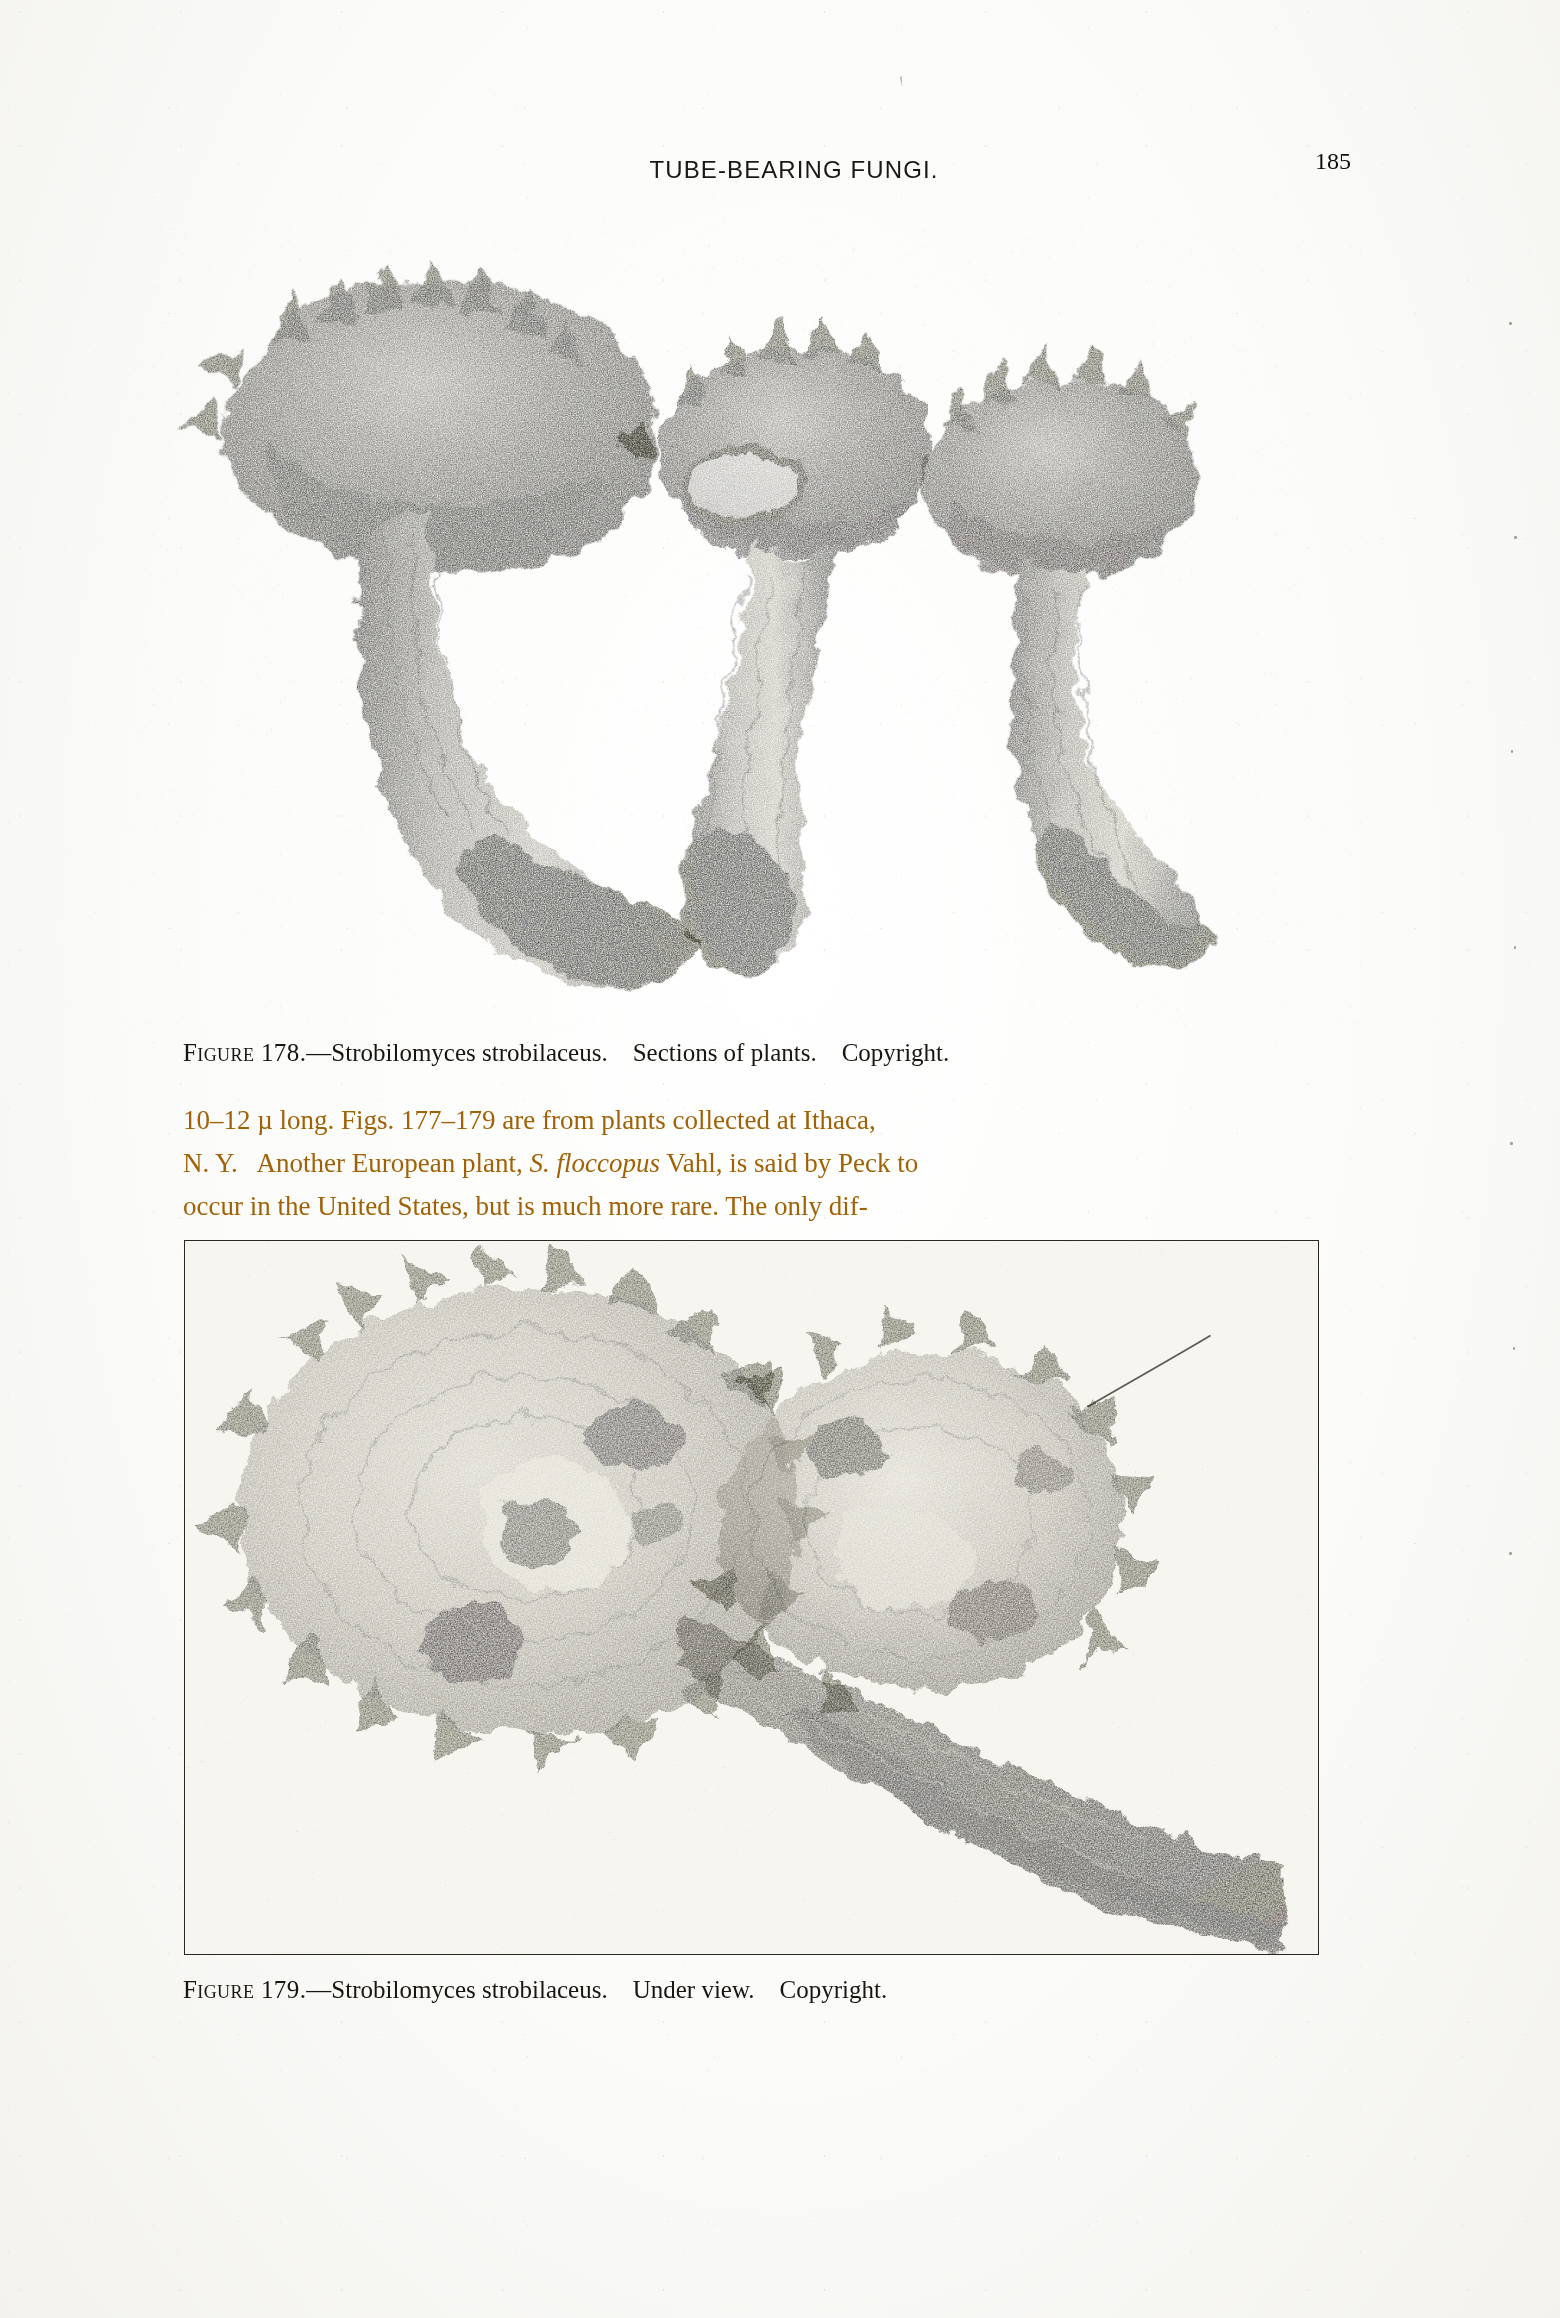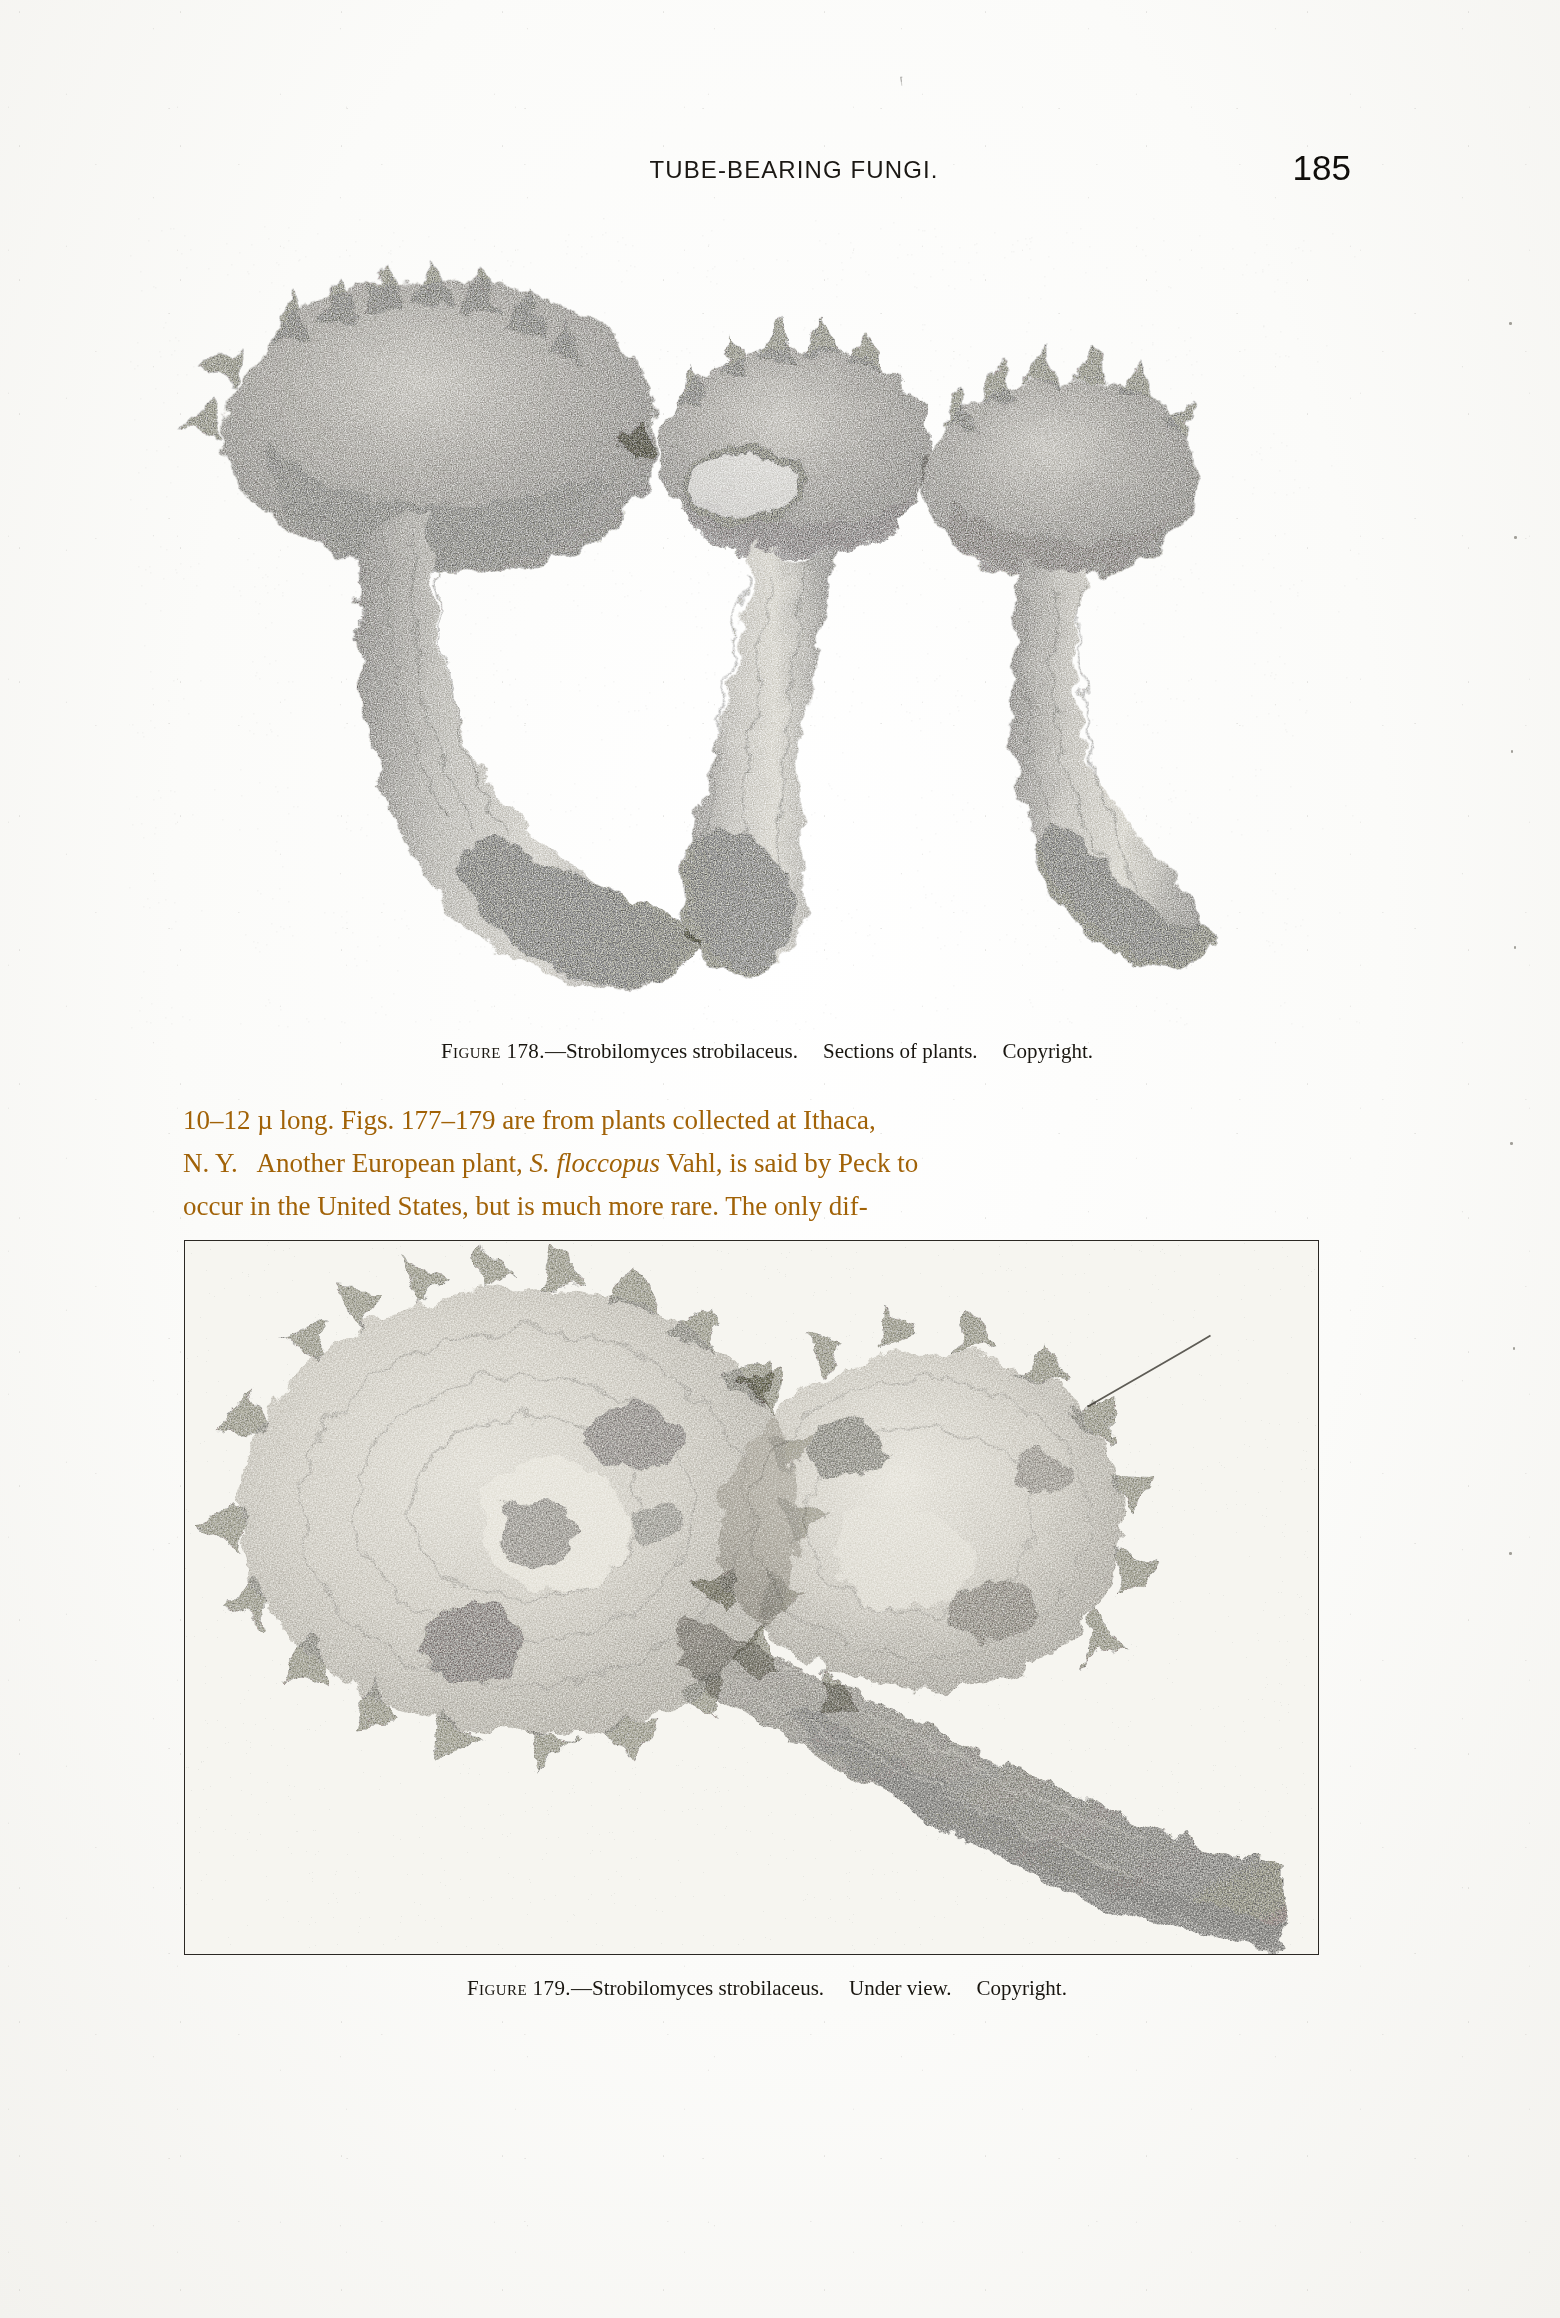--- a/index.html
+++ b/index.html
@@ -64,22 +64,22 @@
     letter-spacing: 1.1px;
     font-family: "Liberation Sans", sans-serif;
     font-weight: 400;
     color: #1b1814;
     padding-left: 54px;
   }
   .runhead .pageno {
     position: absolute;
     right: 0;
     top: -8px;
-    font-size: 35px;
-    font-family: Liberation Sans, sans-serif;
+    font-size: 24px;
+    font-family: Liberation Serif, serif;
     color: #100e0b;
   }
 
   
   .stray-mark {
     position: absolute;
     left: 901px;
     top: 73px;
     width: 62px;
     height: 16px;
@@ -98,22 +98,21 @@
     top: 218px;
     width: 1231px;
     height: 812px;
   }
   .fig178 svg { display: block; }
 
   .figcaption {
     position: absolute;
     left: 0;
     width: 1168px;
-    text-align: center;
-    font-size: 21px;
+    font-size: 25px;
     color: #191610;
     font-family: "Liberation Serif", serif;
   }
   .figcaption .lead {
     font-variant: small-caps;
     letter-spacing: 0.4px;
   }
   .figcaption .sp { display: inline-block; width: 12.5px; }
 
   #cap178 { top: 1039px; }

